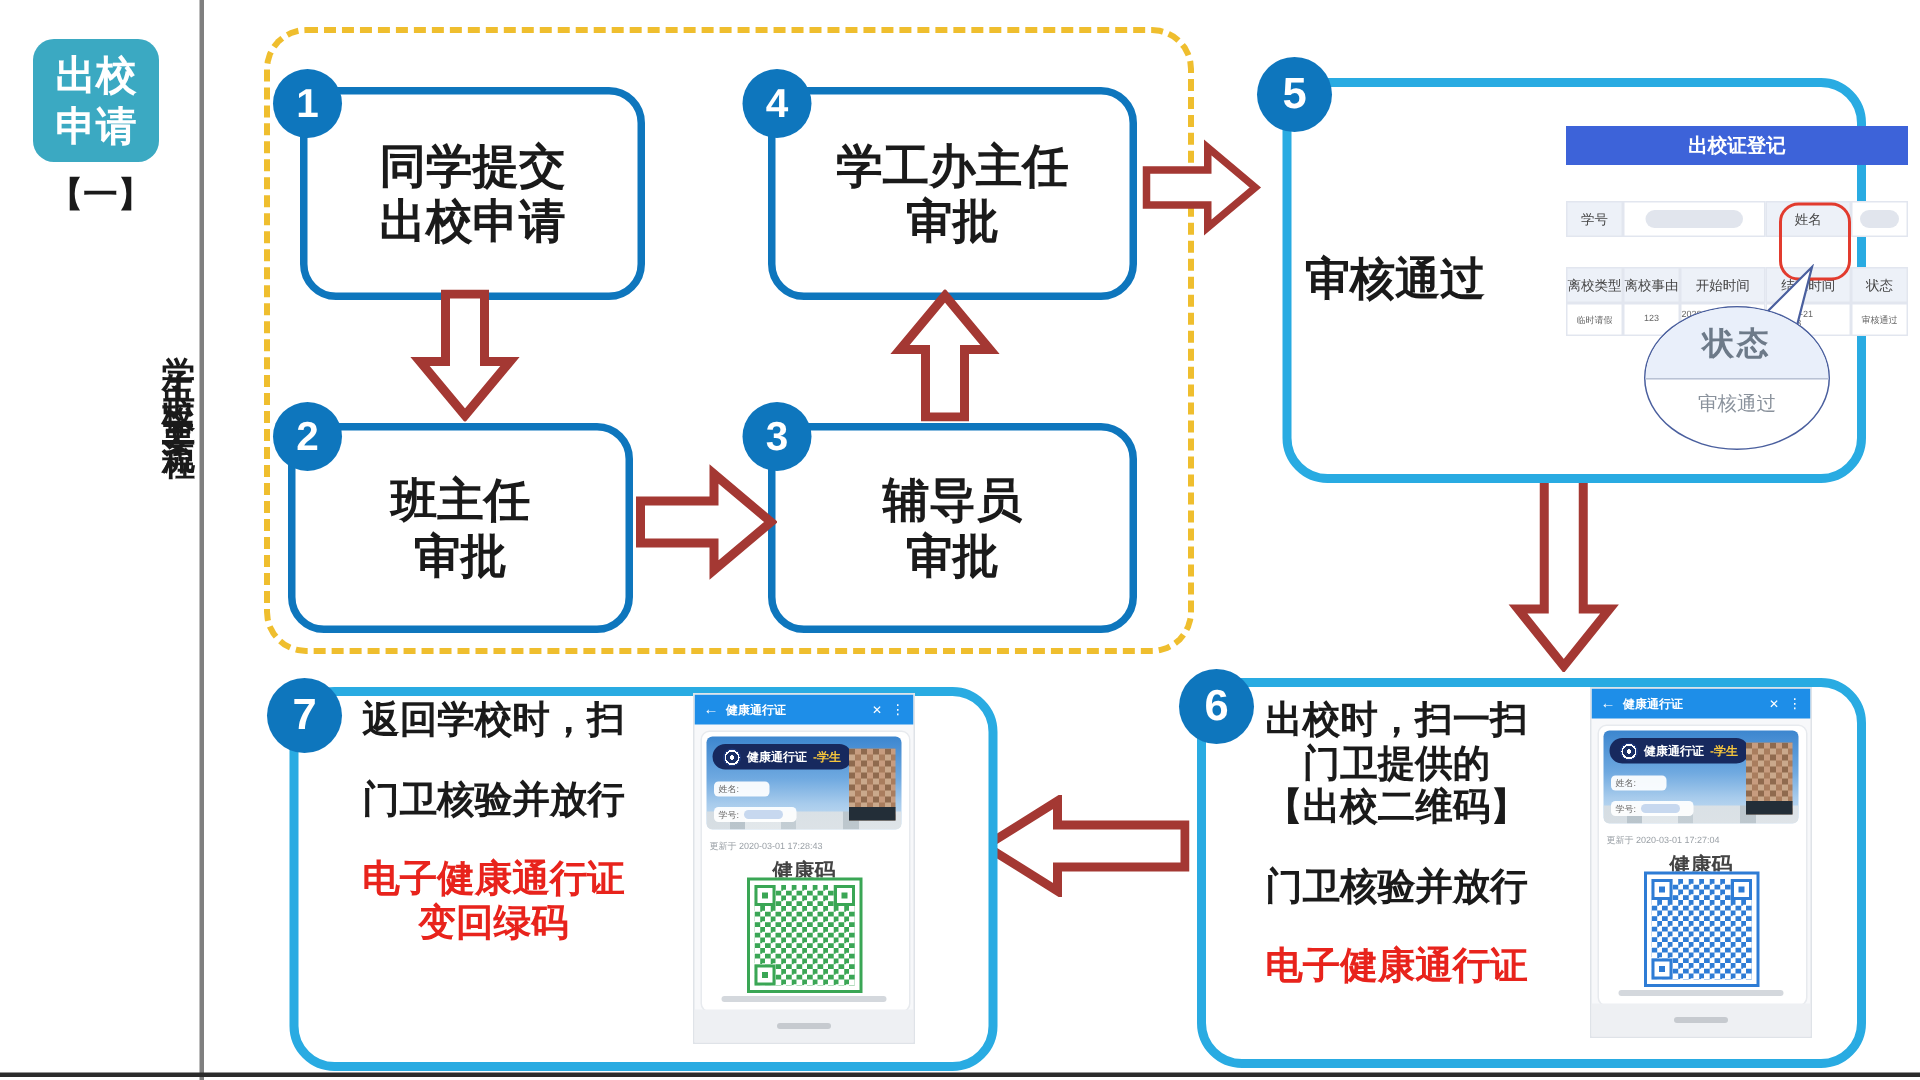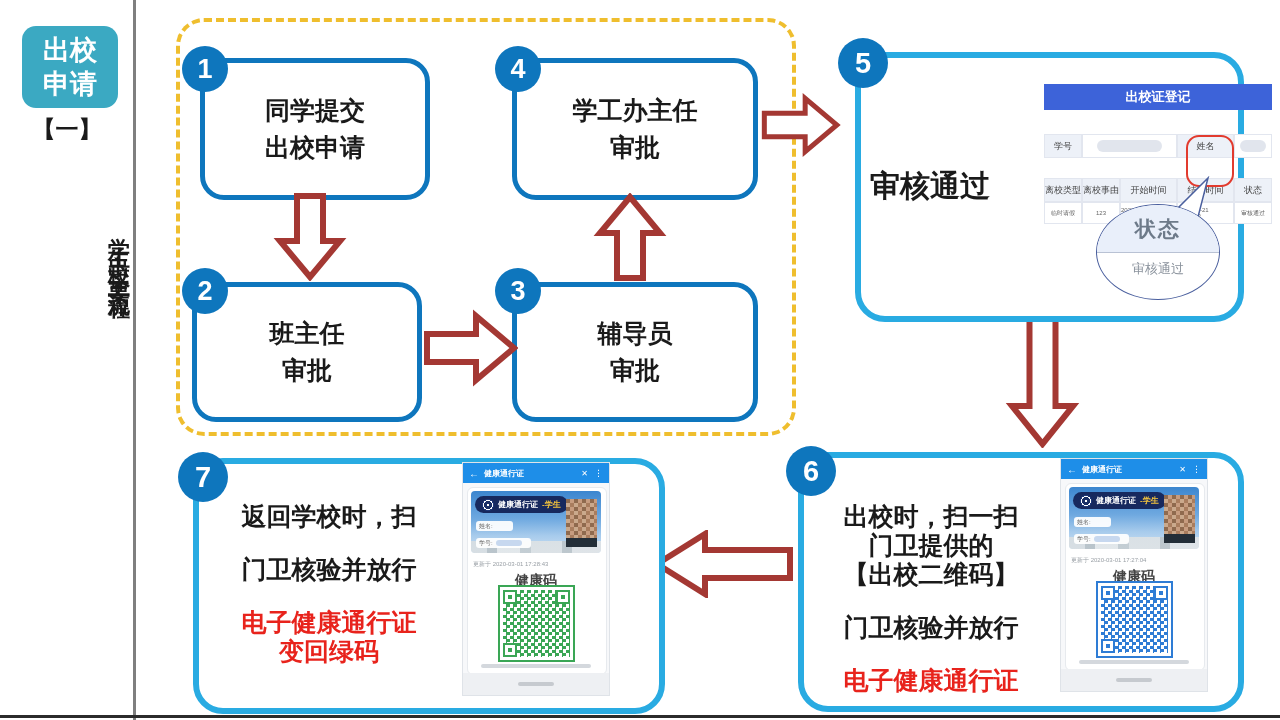--- a/index.html
+++ b/index.html
@@ -3,36 +3,36 @@
 <meta charset="utf-8">
 <style>
   html,body{margin:0;padding:0;background:#fff;}
   .stage{position:relative;width:1280px;height:720px;background:#fff;overflow:hidden;
          font-family:"Liberation Sans","DejaVu Sans",sans-serif;color:#1a1a1a;}
   .abs{position:absolute;}
 
   
   .divider-v{left:133px;top:0;width:3px;height:720px;background:#7f7f7f;}
   .bottom-line{left:0;top:715px;width:1280px;height:3px;background:#2b2b2b;}
-  .teal-badge{left:22px;top:26px;width:96px;height:82px;border-radius:14px;background:#3BA9C2;
+  .teal-badge{left:22px;top:26px;width:84px;height:82px;border-radius:14px;background:#3BA9C2;
               display:flex;flex-direction:column;align-items:center;justify-content:center;
               color:#fff;font-size:27px;font-weight:bold;line-height:34px;}
   .section-label{left:0;top:114px;width:134px;text-align:center;font-size:23px;font-weight:600;}
   .vertical-title{left:0;top:146px;width:134px;display:flex;justify-content:center;
                   writing-mode:vertical-rl;text-orientation:upright;letter-spacing:9px;
                   font-size:22px;font-weight:600;height:215px;margin:auto;}
   .vertical-wrap{left:0;top:146px;width:134px;height:220px;display:flex;align-items:flex-start;justify-content:center;}
 
   
   .dashed-zone{left:176px;top:18px;width:612px;height:410px;border:4px dashed #EFBE2E;border-radius:28px;}
 
   
   .flow-box{background:#fff;border:5px solid #0E76BD;border-radius:24px;
             display:flex;flex-direction:column;align-items:center;justify-content:center;
-            font-size:25px;font-weight:600;line-height:37px;text-align:center;}
+            font-size:31px;font-weight:600;line-height:37px;text-align:center;}
   .box1{left:200px;top:58px;width:220px;height:132px;}
   .box2{left:192px;top:282px;width:220px;height:130px;}
   .box3{left:512px;top:282px;width:236px;height:130px;}
   .box4{left:512px;top:58px;width:236px;height:132px;}
   .badge{width:46px;height:46px;border-radius:50%;background:#0E76BD;color:#fff;
          display:flex;align-items:center;justify-content:center;font-size:27px;font-weight:bold;z-index:5;}
   .badge.big{width:50px;height:50px;font-size:29px;}
   .b1{left:182px;top:46px;} .b2{left:182px;top:268px;} .b3{left:495px;top:268px;} .b4{left:495px;top:46px;}
   .b5{left:838px;top:38px;} .b6{left:786px;top:446px;} .b7{left:178px;top:452px;}
 
@@ -65,21 +65,21 @@
   .bubble{left:1096px;top:204px;width:122px;height:94px;border-radius:50%;
           border:1.5px solid #4a5f9e;background:#fff;overflow:hidden;z-index:3;}
   .bub-top{height:50%;background:#E9EFFA;display:flex;align-items:center;justify-content:center;
            font-size:21px;letter-spacing:2px;color:#6d7a89;font-weight:600;border-bottom:1px solid #b9c2d4;}
   .bub-bot{height:50%;display:flex;align-items:flex-start;justify-content:center;padding-top:7px;
            font-size:13px;color:#8a929c;}
   .bub-tail{left:1168px;top:176px;z-index:2;}
   .bub-tail polygon{fill:#fff;stroke:#4a5f9e;stroke-width:1.5;}
 
   
-  .step-text{position:absolute;text-align:center;font-size:25px;font-weight:600;line-height:29px;margin-top:36px;}
+  .step-text{position:absolute;text-align:center;font-size:25px;font-weight:600;line-height:29px;}
   .tb6{left:806px;top:466px;width:250px;}
   .tb7{left:203px;top:466px;width:252px;}
   .step-text .gap{height:24px;}
   .red-line{color:#E8231C;}
 
   
   .phone{position:absolute;width:146px;height:232px;background:#f7f8fa;border:1px solid #dfe3e8;overflow:hidden;}
   .p6{left:1060px;top:458px;} .p7{left:462px;top:462px;}
   .p-bar{position:absolute;left:0;top:0;width:100%;height:20px;background:#1E8EE8;color:#fff;
          display:flex;align-items:center;padding:0 6px;box-sizing:border-box;}

